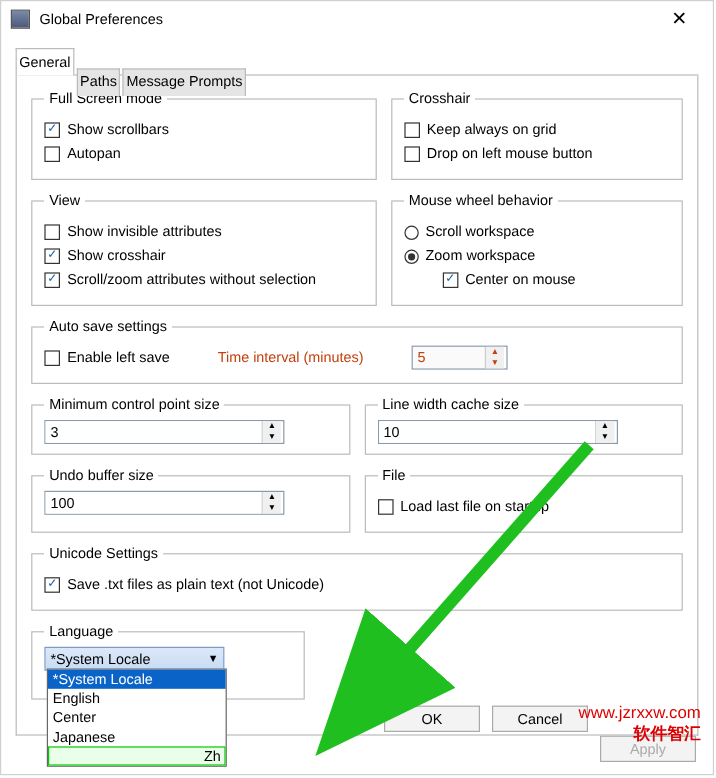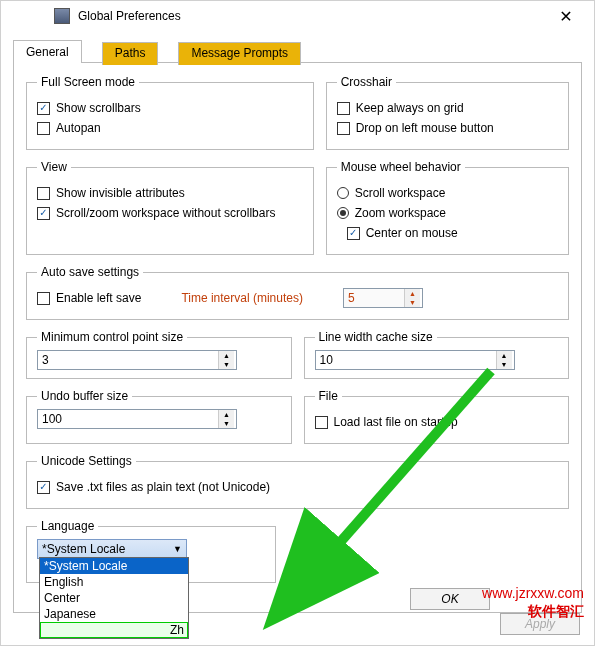--- a/index.html
+++ b/index.html
@@ -1,50 +1,50 @@
 <!DOCTYPE html>
 <html><head>
 <meta charset="utf-8">
 <style>
 * { box-sizing: border-box; font-family: "Segoe UI", Tahoma, sans-serif; font-size: 12px; }
 body { margin: 0; background: #fff; width: 597px; height: 648px; position: relative; overflow: hidden; }
 .dialog { border: 1px solid #d0d0d0; width: 595px; height: 646px; background: #fff; position: relative; }
-.titlebar { height: 30px; display: flex; align-items: center; padding: 0 8px; margin-left: 45px; }
+.titlebar { height: 30px; display: flex; align-items: center; padding: 0 8px; }
 .titlebar .icon { width: 16px; height: 16px; margin-right: 8px; background: linear-gradient(#7a8aa8,#4a5a78); border:1px solid #555; }
 .titlebar .title { flex: 1; }
 .titlebar .close { width: 40px; text-align: center; font-size: 16px; cursor: default; }
 .body { padding: 8px 12px 50px 12px; }
 .tabs { display: flex; border-bottom: 1px solid #bbb; }
-.tab { padding: 4px 12px; border: 1px solid #bbb; border-bottom: none; margin-right: 20px; background: #fff; position: relative; top: 1px; cursor: default; }
+.tab { padding: 4px 2px; border: 1px solid #bbb; border-bottom: none; margin-right: 2px; background: #fff; position: relative; top: 1px; cursor: default; }
 .tab.active { background: #fff; }
-.tab.inactive { background: #eab308; top: 3px; padding-top:3px; padding-bottom:3px;}
+.tab.inactive { background: #e5e5e5; top: 18px; padding-top:3px; padding-bottom:3px;}
 .content { border: 1px solid #bbb; border-top:none; padding: 12px; height: 550px; }
 .row { display: flex; gap: 12px; margin-bottom: 10px; }
 fieldset { border: 1px solid #bbb; padding: 6px 10px 8px 10px; margin: 0; }
 legend { padding: 0 4px; }
 .chk { display: flex; align-items: center; margin: 6px 0; gap: 6px; }
 .chk .box { width: 13px; height: 13px; border: 1px solid #333; display: flex; align-items: center; justify-content: center; font-size: 10px; line-height: 1; color:#1a5fa8; }
 .chk .box.checked::after { content: "✓"; }
-.rad { display: flex; align-items: center; margin: 6px 0; gap: 6px; }
+.rad { display: flex; align-items: flex-end; margin: 6px 0; gap: 6px; }
 .rad .circ { width: 12px; height: 12px; border: 1px solid #333; border-radius: 50%; display: flex; align-items: center; justify-content: center; }
 .rad .circ.sel::after { content: ""; width: 6px; height: 6px; background: #333; border-radius: 50%; }
-.indent { margin-left: 10px; }
+.indent { margin-left: 32px; }
 .spin { display: flex; border: 1px solid #8a9aaa; height: 20px; }
 .spin input { border: none; padding: 0 4px; outline: none; }
 .spin .arrows { width: 16px; display: flex; flex-direction: column; border-left: 1px solid #ccc; }
 .spin .arrows div { flex:1; font-size:7px; text-align:center; line-height:9px; background:#f0f0f0; cursor:default;}
 .disabled { color: #c2410c; }
 .combo { border: 1px solid #7a9ac8; background: linear-gradient(#dce8f8,#c8dcf4); height: 20px; width: 150px; display: flex; align-items: center; padding: 0 4px; justify-content: space-between; cursor:default;}
 .combo .arrow { font-size: 9px; }
 .dropdown { position: absolute; border: 1px solid #666; background: #fff; width: 150px; z-index: 10; }
 .dropdown .opt { padding: 1px 4px; cursor: default; }
 .dropdown .opt.sel { background: #0a64c8; color: #fff; }
 .dropdown .opt.hl { border: 1px solid #0c0; background:#eaffea; padding:0 3px;text-align:right; }
 .buttons { position: absolute; bottom: 10px; right: 14px; display: flex; gap: 10px; }
-.btn { width: 80px; height: 22px; border: 1px solid #aaa; background: #f3f3f3; text-align: center; line-height: 20px; cursor: default; font-style: italic; }
+.btn { width: 80px; height: 22px; border: 1px solid #aaa; background: #f3f3f3; text-align: center; line-height: 20px; cursor: default; }
 .btn.dis { color: #aaa; margin-top: 25px; }
 .arrow-svg { position: absolute; pointer-events: none; z-index: 20; }
 .watermark { position: absolute; right: 10px; color: #d00; font-family: Liberation Sans, sans-serif; font-size: 14px; z-index: 30; }
 </style>
 </head>
 <body>
 
 <div class="dialog">
   <div class="titlebar">
     <div class="icon"></div>
@@ -86,21 +86,25 @@
 
       <div class="row">
         <fieldset style="flex:1.2">
           <legend>View</legend>
           <div class="chk">
               <span class="box"></span>
               <span>Show invisible attributes</span>
             </div>
           <div class="chk">
               <span class="box checked"></span>
-              <span>Scroll/zoom workspace without scrollbars</span>
+              <span>Show crosshair</span>
+            </div>
+          <div class="chk">
+              <span class="box checked"></span>
+              <span>Scroll/zoom attributes without selection</span>
             </div>
         </fieldset>
         <fieldset style="flex:1">
           <legend>Mouse wheel behavior</legend>
           <div class="rad">
               <span class="circ"></span>
               <span>Scroll workspace</span>
             </div>
           <div class="rad">
               <span class="circ sel"></span>
@@ -180,21 +184,21 @@
         <fieldset style="flex:1">
           <legend>Unicode Settings</legend>
           <div class="chk">
               <span class="box checked"></span>
               <span>Save .txt files as plain text (not Unicode)</span>
             </div>
         </fieldset>
       </div>
 
       <div class="row" style="position:relative">
-        <fieldset style="width:250px; height:64px">
+        <fieldset style="width:228px; height:64px">
           <legend>Language</legend>
           <div class="combo">
             <span>*System Locale</span>
             <span class="arrow">▼</span>
           </div>
         </fieldset>
       </div>
 
     </div>
   </div>
@@ -202,20 +206,21 @@
   <div class="dropdown" style="left:38px; top:556px;">
     <div class="opt sel">*System Locale</div>
     <div class="opt">English</div>
     <div class="opt">Center</div>
     <div class="opt">Japanese</div>
     <div class="opt hl">Zh</div>
   </div>
 
   <div class="buttons">
     <div class="btn">OK</div>
+    <div class="btn">Cancel</div>
     <div class="btn dis">Apply</div>
   </div>
 
   <svg class="arrow-svg" style="left:0; top:0;" width="597" height="648">
     <defs>
         <marker id="ah" markerWidth="12" markerHeight="12" refX="10" refY="5" orient="auto">
           <path d="M0,0 L12,5 L0,10 Z" fill="#1fbf1f"></path>
         </marker>
       </defs>
     <line x1="490" y1="370" x2="275" y2="614" stroke="#1fbf1f" stroke-width="10" marker-end="url(#ah)"></line>

